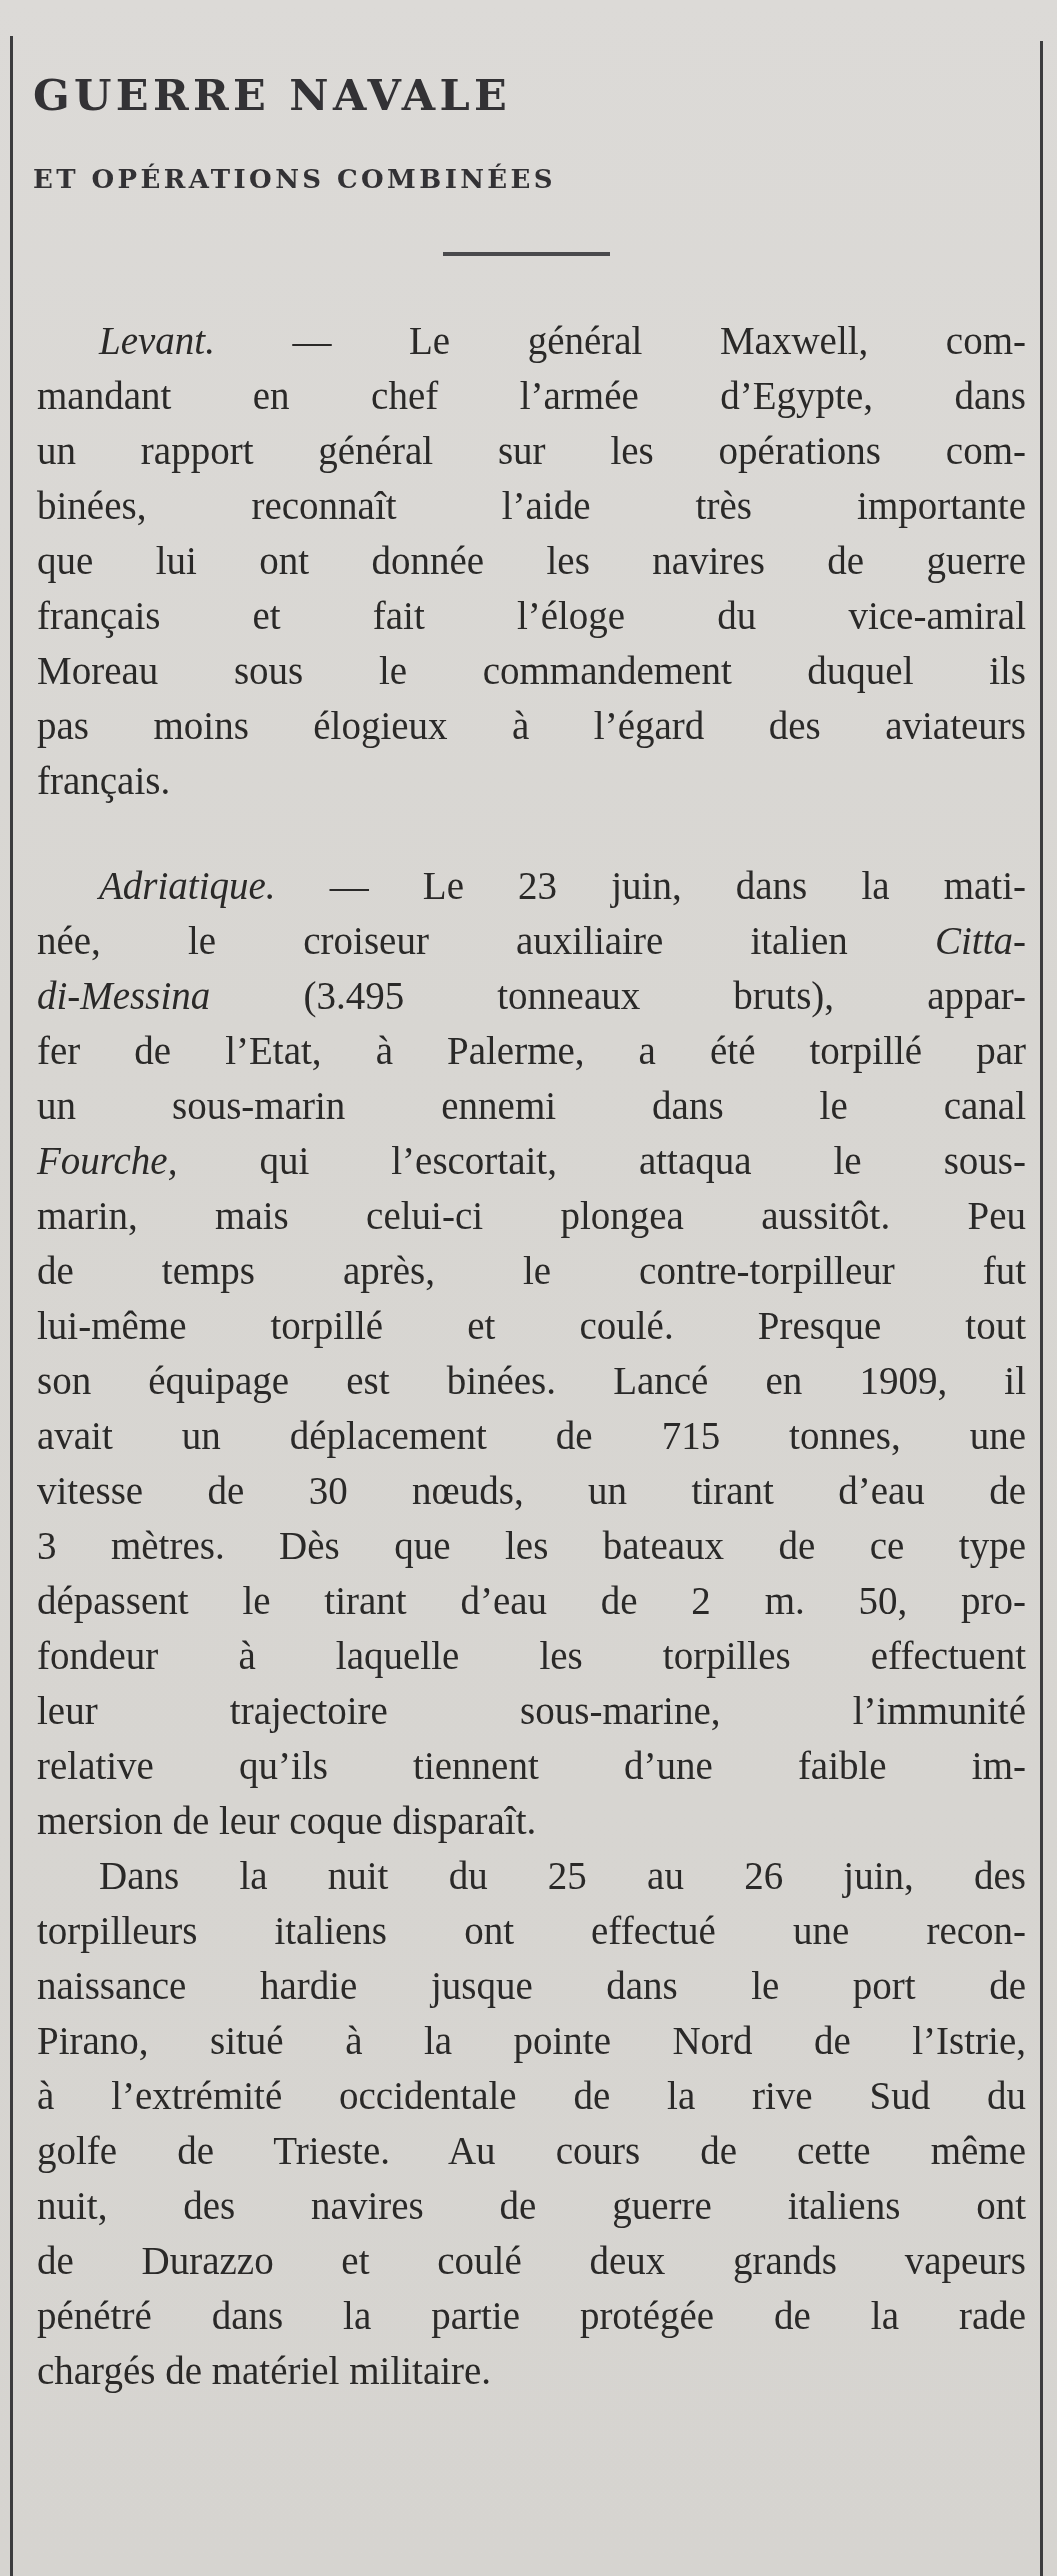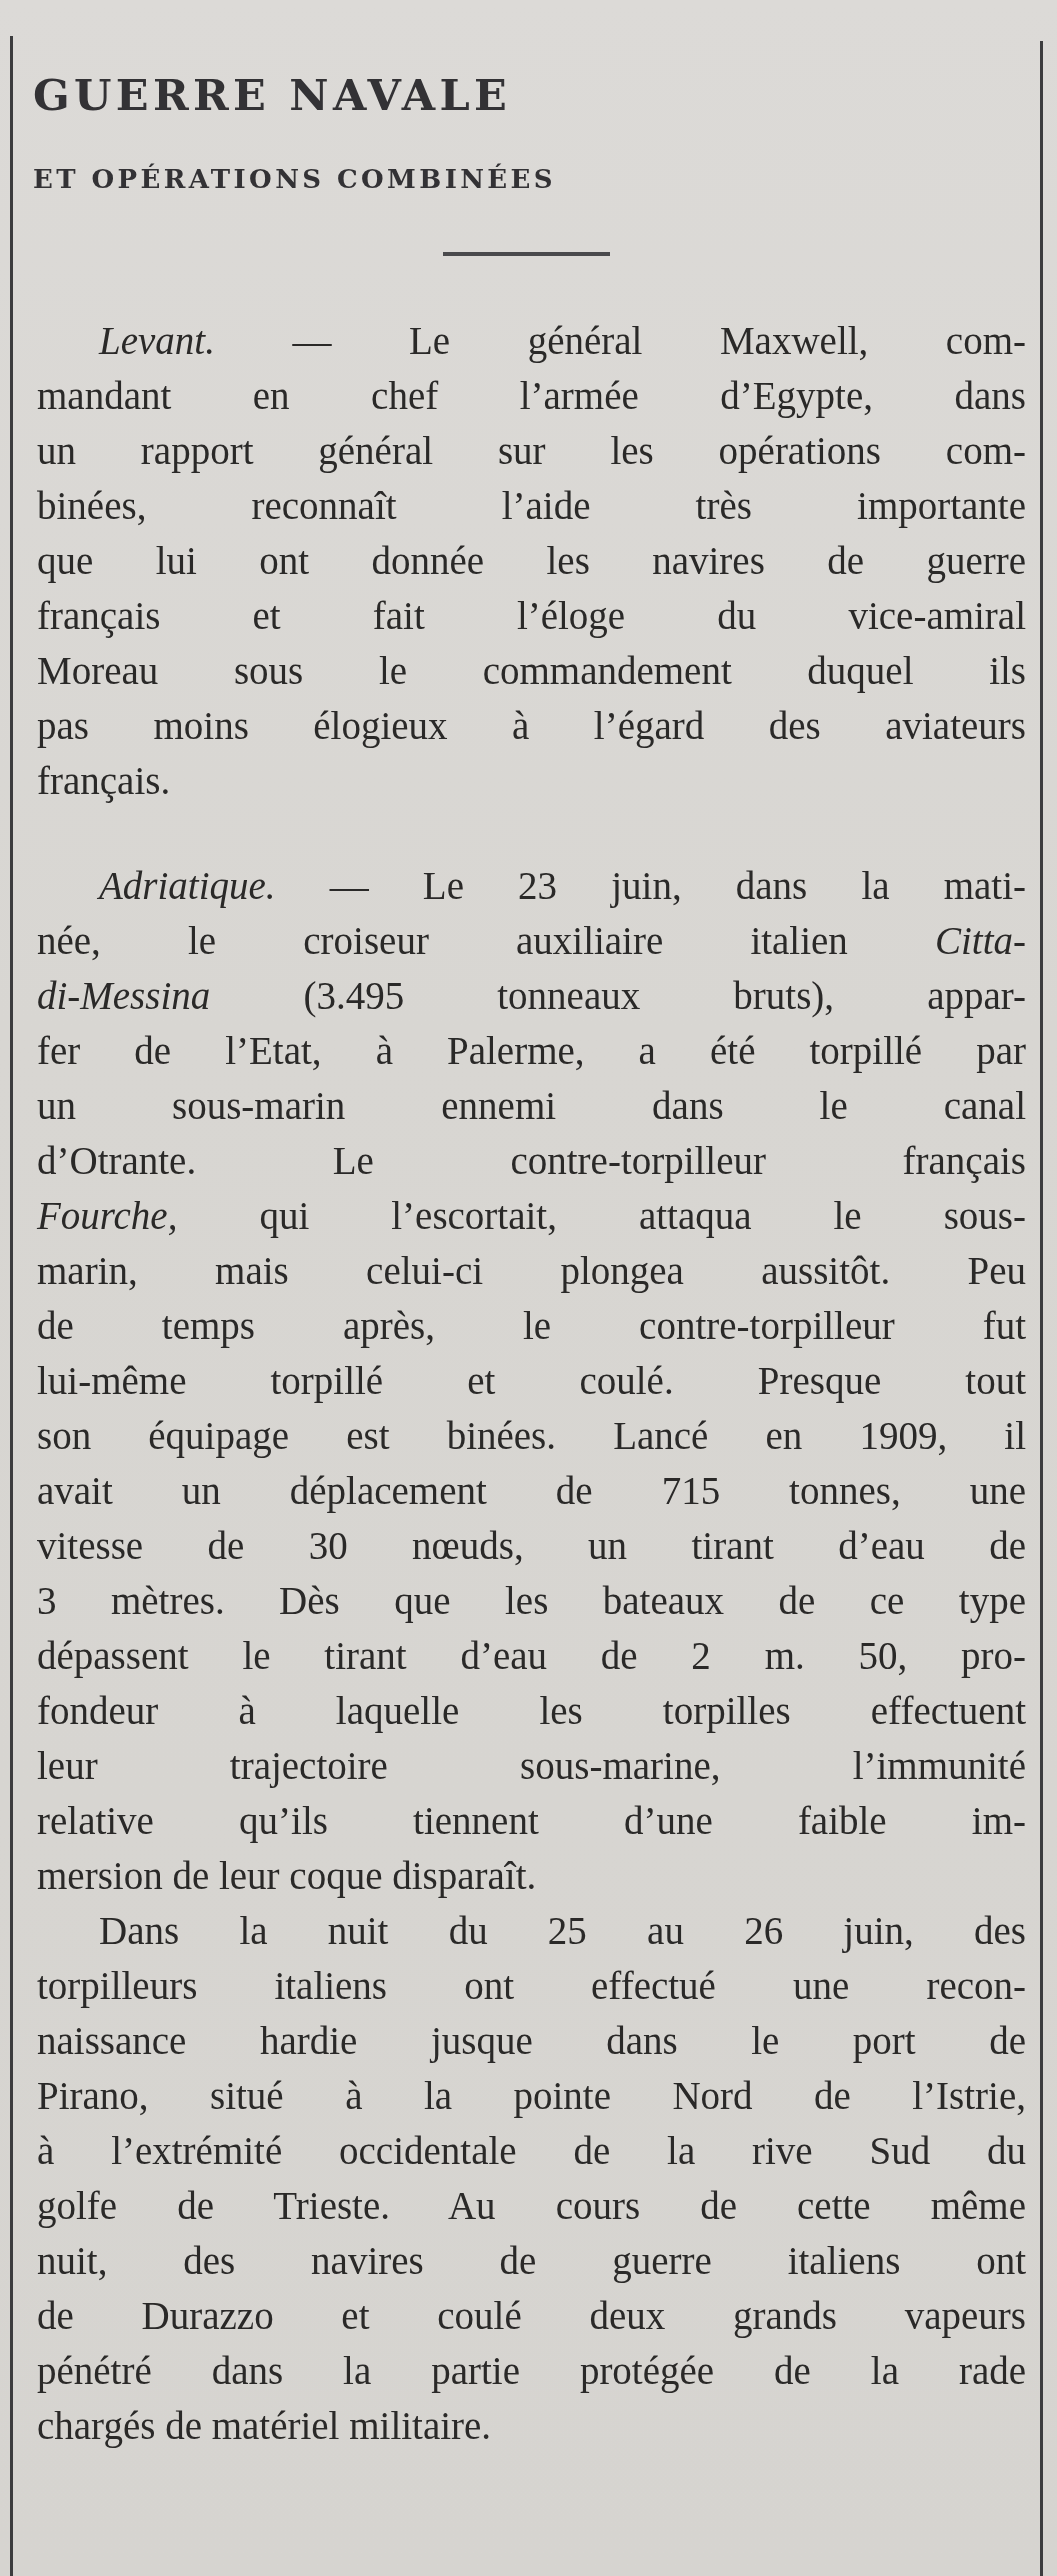--- a/index.html
+++ b/index.html
@@ -118,21 +118,20 @@
       </div>
 
       <div class="para-gap"></div>
 
       <div>
         <div class="line indent"><span class="it">Adriatique.</span><span> — Le 23 juin, dans la mati-</span></div>
         <div class="line"><span>née, le croiseur auxiliaire italien </span><span class="it">Citta-</span></div>
         <div class="line"><span class="it">di-Messina</span><span> (3.495 tonneaux bruts), appar-</span></div>
         <div class="line">fer de l’Etat, à Palerme, a été torpillé par</div>
         <div class="line">un sous-marin ennemi dans le canal</div>
-        <div class="line">d’Otrante. Le contre-torpilleur français</div>
         <div class="line"><span class="it">Fourche,</span><span> qui l’escortait, attaqua le sous-</span></div>
         <div class="line">marin, mais celui-ci plongea aussitôt. Peu</div>
         <div class="line">de temps après, le contre-torpilleur fut</div>
         <div class="line">lui-même torpillé et coulé. Presque tout</div>
         <div class="line">son équipage est binées. Lancé en 1909, il</div>
         <div class="line">avait un déplacement de 715 tonnes, une</div>
         <div class="line">vitesse de 30 nœuds, un tirant d’eau de</div>
         <div class="line">3 mètres. Dès que les bateaux de ce type</div>
         <div class="line">dépassent le tirant d’eau de 2 m. 50, pro-</div>
         <div class="line">fondeur à laquelle les torpilles effectuent</div>

